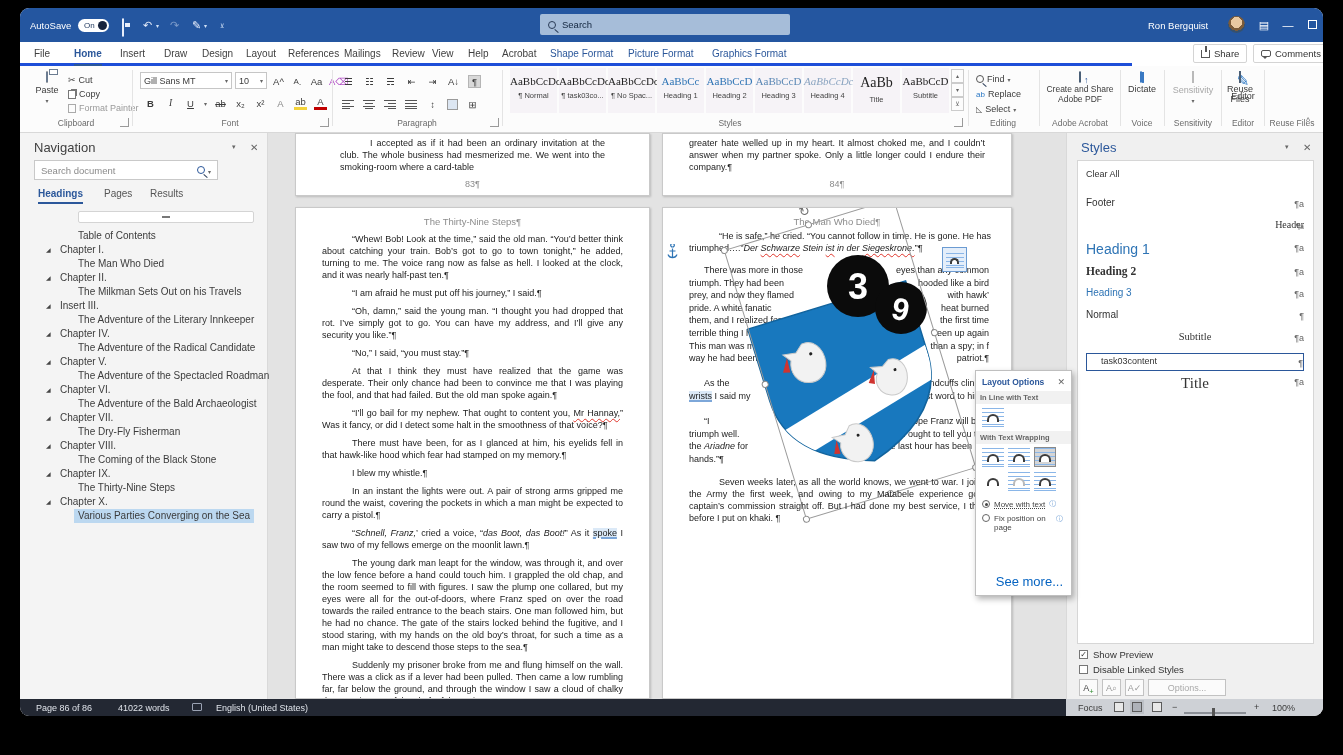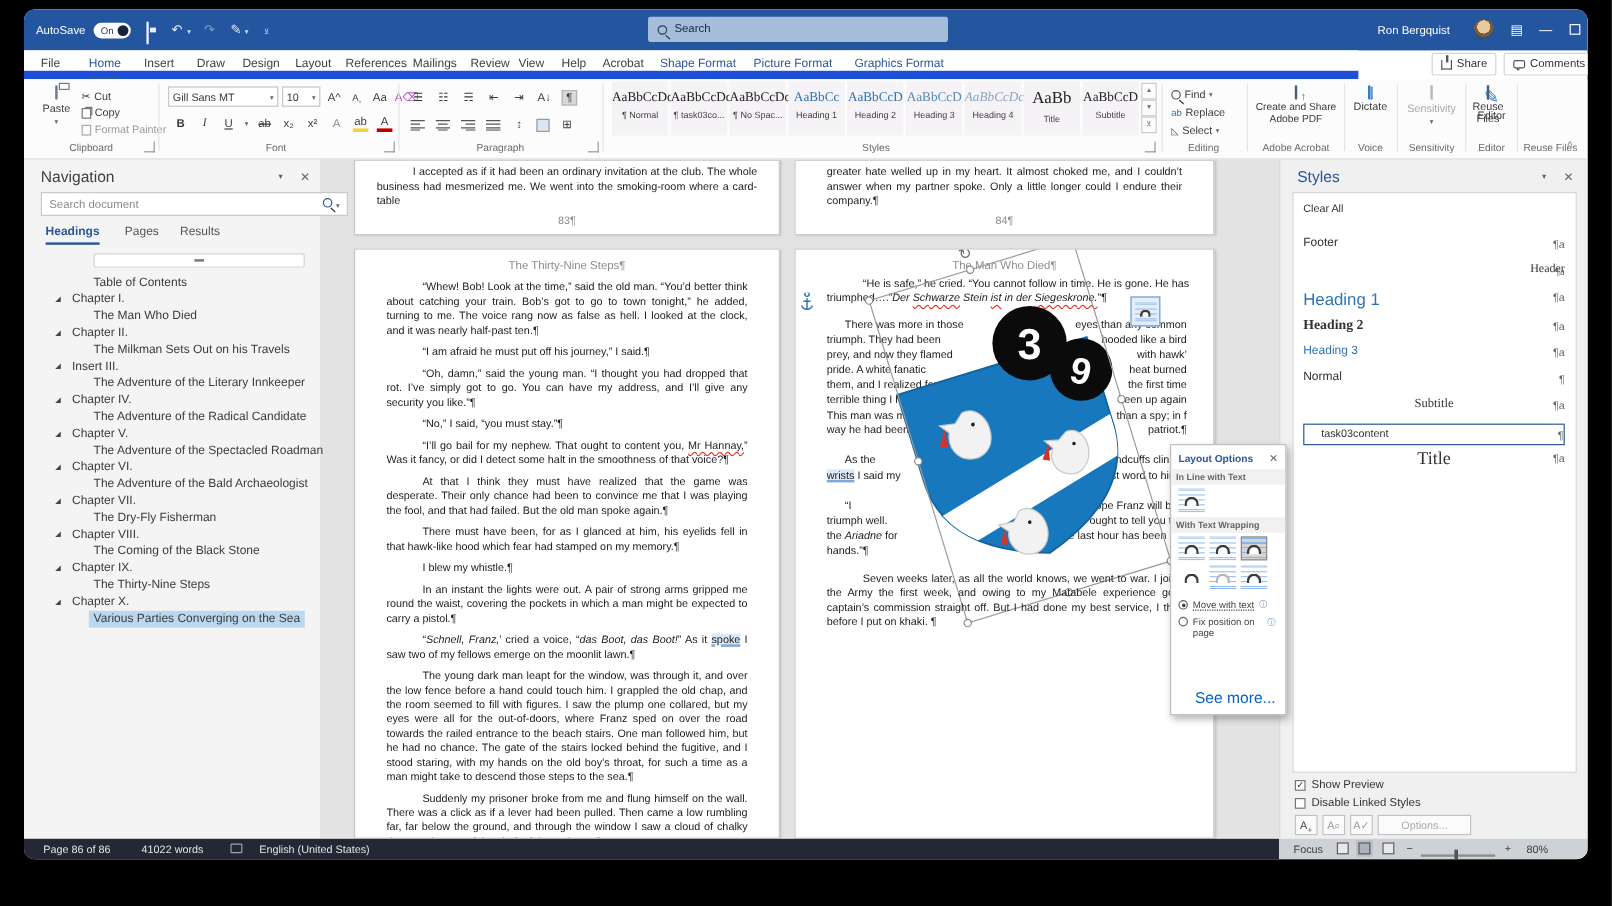--- a/index.html
+++ b/index.html
@@ -14,23 +14,23 @@
 .qat-ic{color:#e8eefb;font-size:11px;line-height:34px}
 .saveicon{width:11px;height:11px;border:1.4px solid #e8eefb;border-radius:1px;position:relative}
 .saveicon:after{content:"";position:absolute;left:2px;top:4px;width:5px;height:4px;background:#e8eefb}
 .searchbox{background:#a6bdd9;border-radius:2px;height:21px;display:flex;align-items:center;gap:6px;padding:0 8px;color:#12263f;font-size:9.5px}
 .mag{width:8px;height:8px;border:1.4px solid #2a3c57;border-radius:50%;position:relative;flex:none}
 .mag:after{content:"";position:absolute;left:6px;top:7px;width:5px;height:1.4px;background:#2a3c57;transform:rotate(42deg);transform-origin:0 0}
 .avatar{width:17px;height:17px;border-radius:50%;background:radial-gradient(circle at 50% 38%,#e9c9a2 0 40%,#7a5b3a 41% 60%,#35506e 61%)}
 .winbtn{color:#fff;font-size:11px;text-align:center;width:24px;line-height:34px}
 .restore{width:9px;height:9px;border:1.2px solid #fff;display:inline-block;margin-top:12px}
 
-.tabrow{left:0;top:34px;width:1112px;height:24px;background:#fff;border-bottom:7px solid #1d4ed8}
+.tabrow{left:0;top:34px;width:1112px;height:24px;background:#fff;border-bottom:3px solid #1d4ed8}
 .rtab{position:absolute;top:0;height:24px;line-height:24px;font-size:10px;color:#404040}
-.rtab.active{color:#2b579a;font-weight:normal;border-bottom:2.5px solid #2b579a}
+.rtab.active{color:#2b579a;font-weight:bold;border-bottom:2.5px solid #2b579a}
 .rtab.ctx{color:#2b579a}
 .pillbtn{position:absolute;top:2px;height:19px;border:1px solid #d4d4d4;border-radius:2px;background:#fff;font-size:9.5px;color:#333;display:flex;align-items:center;gap:4px;padding:0 7px}
 .bubble{width:10px;height:7px;border:1.2px solid #555;border-radius:2px;position:relative}
 .bubble:after{content:"";position:absolute;left:1px;top:6px;border:2.5px solid transparent;border-top-color:#555}
 .shareic{width:9px;height:8px;border:1.2px solid #555;border-top:none;position:relative}
 .shareic:after{content:"";position:absolute;left:3px;top:-4px;width:1.5px;height:6px;background:#555}
 
 .ribbon{left:0;top:58px;width:1303px;height:67px;background:#fcfcfc;border-bottom:1px solid #d8d8d8;font-size:9px;color:#3b3b3b}
 .gdiv{position:absolute;top:4px;height:56px;width:1px;background:#e4e4e4}
 .glabel{position:absolute;top:52px;font-size:8.5px;color:#6a6a6a;text-align:center}
@@ -50,21 +50,21 @@
 .pdficon{width:16px;height:20px;border:1.4px solid #4a5f77;border-radius:2px;position:relative;margin:0 auto}
 .pdficon:after{content:"↑";position:absolute;left:4px;top:3px;font-size:9px;color:#2b579a}
 .reuseic{width:18px;height:15px;border:1.4px solid #4a5f77;background:#eaf1fa;position:relative;margin:0 auto}
 .sensic{width:12px;height:15px;border:1.3px solid #b9b9b9;background:#eee;margin:0 auto;transform:rotate(15deg)}
 .alsvg{display:inline-block}
 
 .main{left:0;top:125px;width:1303px;height:566px;background:#e3e3e3;overflow:hidden}
 .navpane{position:absolute;left:0;top:0;width:248px;height:566px;background:#f4f4f4;border-right:1px solid #d9d9d9;color:#333}
 .panetitle{font-size:13px;color:#3f3f3f}
 .paneic{color:#666;font-size:10px}
-.navsearch{position:absolute;left:14px;top:27px;width:256px;height:20px;background:#fff;border:1px solid #c9c9c9;display:flex;align-items:center;justify-content:space-between;padding:4px 6px;font-size:9.5px;color:#8a8a8a}
+.navsearch{position:absolute;left:14px;top:27px;width:184px;height:20px;background:#fff;border:1px solid #c9c9c9;display:flex;align-items:center;justify-content:space-between;padding:4px 6px;font-size:9.5px;color:#8a8a8a}
 .navtab{position:absolute;top:55px;font-size:10px;color:#555}
 .navtab.active{color:#2b579a;font-weight:bold;border-bottom:2px solid #2b579a;padding-bottom:3px}
 .navbox{position:absolute;left:58px;top:78px;width:176px;height:12px;background:#fff;border:1px solid #d4d4d4;border-radius:2px}
 .navbox:after{content:"";position:absolute;left:50%;top:4px;width:8px;height:1.5px;background:#777;transform:translateX(-50%)}
 .nitem{position:absolute;left:0;width:248px;height:14px;font-size:10px;color:#3b3b3b;line-height:14px;white-space:nowrap;cursor:default}
 .nitem .arr{position:absolute;left:26px;font-size:6px;color:#444;top:0}
 .nitem.l1 span.t{position:absolute;left:40px}
 .nitem.l2 span.t{position:absolute;left:58px}
 .nitem.sel span.t{background:#bcd8f0;padding:0 4px;margin-left:-4px}
 
@@ -432,38 +432,38 @@
         </div>
       <div class="nitem l1" style="top:362px">
           <span class="arr">◢</span>
           <span class="t">Chapter X.</span>
         </div>
       <div class="nitem l2 sel" style="top:376px">
           <span class="t">Various Parties Converging on the Sea</span>
         </div>
     </div>
 
-    <div class="page" style="left:275px;top:0;width:355px;height:63px;padding:3px 18px 0">
+    <div class="page" style="left:275px;top:0;width:355px;height:63px;padding:3px 44px 0">
       <p class="dp" style="margin-bottom:4px">I accepted as if it had been an ordinary invitation at the club. The whole business had mesmerized me. We went into the smoking-room where a card-table</p>
       <div class="pgfoot" style="margin-top:6px">83¶</div>
     </div>
 
     <div class="page" style="left:642px;top:0;width:350px;height:63px;padding:3px 26px 0">
       <p class="dp" style="text-indent:0;margin-bottom:4px">greater hate welled up in my heart. It almost choked me, and I couldn’t answer when my partner spoke. Only a little longer could I endure their company.¶</p>
       <div class="pgfoot" style="margin-top:6px">84¶</div>
     </div>
 
     <div class="page" style="left:275px;top:74px;width:355px;height:492px;padding:8px 26px 0">
       <div class="pghead" style="margin-bottom:6px">The Thirty-Nine Steps¶</div>
       <p class="dp"><span>“Whew! Bob! Look at the time,” said the old man. “You’d better think about catching your train. Bob’s got to go to town tonight,” he added, turning to me. The voice rang now as false as hell. I looked at the clock, and it was nearly half-past ten.¶</span></p>
       <p class="dp"><span>“I am afraid he must put off his journey,” I said.¶</span></p>
       <p class="dp"><span>“Oh, damn,” said the young man. “I thought you had dropped that rot. I’ve simply got to go. You can have my address, and I’ll give any security you like.”¶</span></p>
       <p class="dp"><span>“No,” I said, “you must stay.”¶</span></p>
+      <p class="dp"><span>At that I think they must have realized that the game was desperate. Their only chance had been to convince me that I was playing the fool, and that had failed. But the old man spoke again.¶</span></p>
       <p class="dp"><span>“I’ll go bail for my nephew. That ought to content you, </span><span class="r-sp">Mr Hannay,</span><span>” Was it fancy, or did I detect some halt in the smoothness of that voice?¶</span></p>
-      <p class="dp"><span>At that I think they must have realized that the game was desperate. Their only chance had been to convince me that I was playing the fool, and that had failed. But the old man spoke again.¶</span></p>
       <p class="dp"><span>There must have been, for as I glanced at him, his eyelids fell in that hawk-like hood which fear had stamped on my memory.¶</span></p>
       <p class="dp"><span>I blew my whistle.¶</span></p>
       <p class="dp"><span>In an instant the lights were out. A pair of strong arms gripped me round the waist, covering the pockets in which a man might be expected to carry a pistol.¶</span></p>
       <p class="dp"><span>“</span><span class="r-i">Schnell, Franz,</span><span>’ cried a voice, “</span><span class="r-i">das Boot, das Boot!</span><span>” As it </span><span class="r-bl">spoke</span><span> I saw two of my fellows emerge on the moonlit lawn.¶</span></p>
       <p class="dp"><span>The young dark man leapt for the window, was through it, and over the low fence before a hand could touch him. I grappled the old chap, and the room seemed to fill with figures. I saw the plump one collared, but my eyes were all for the out-of-doors, where Franz sped on over the road towards the railed entrance to the beach stairs. One man followed him, but he had no chance. The gate of the stairs locked behind the fugitive, and I stood staring, with my hands on the old boy’s throat, for such a time as a man might take to descend those steps to the sea.¶</span></p>
       <p class="dp"><span>Suddenly my prisoner broke from me and flung himself on the wall. There was a click as if a lever had been pulled. Then came a low rumbling far, far below the ground, and through the window I saw a cloud of chalky dust pouring out of the shaft of the stairway.¶</span></p>
     </div>
 
     <div class="page" style="left:642px;top:74px;width:350px;height:492px">
       <div class="pghead" style="margin-top:8px">The Man Who Died¶</div>
@@ -641,15 +641,15 @@
     <span class="a" style="left:196px;top:4px">English (United States)</span>
   </div>
   <div class="a status-r">
     <span class="a" style="left:12px;top:4px">Focus</span>
     <span class="a vic" style="left:48px;top:3px"></span>
     <span class="a vic on" style="left:66px;top:3px"></span>
     <span class="a vic" style="left:86px;top:3px"></span>
     <span class="a" style="left:106px;top:3px">−</span>
     <span class="a sl-track" style="left:118px;top:8px"><span class="sl-thumb"></span></span>
     <span class="a" style="left:188px;top:3px">+</span>
-    <span class="a" style="left:206px;top:4px">80%</span>
+    <span class="a" style="left:206px;top:4px">100%</span>
   </div>
 </div>
 
 </body></html>

